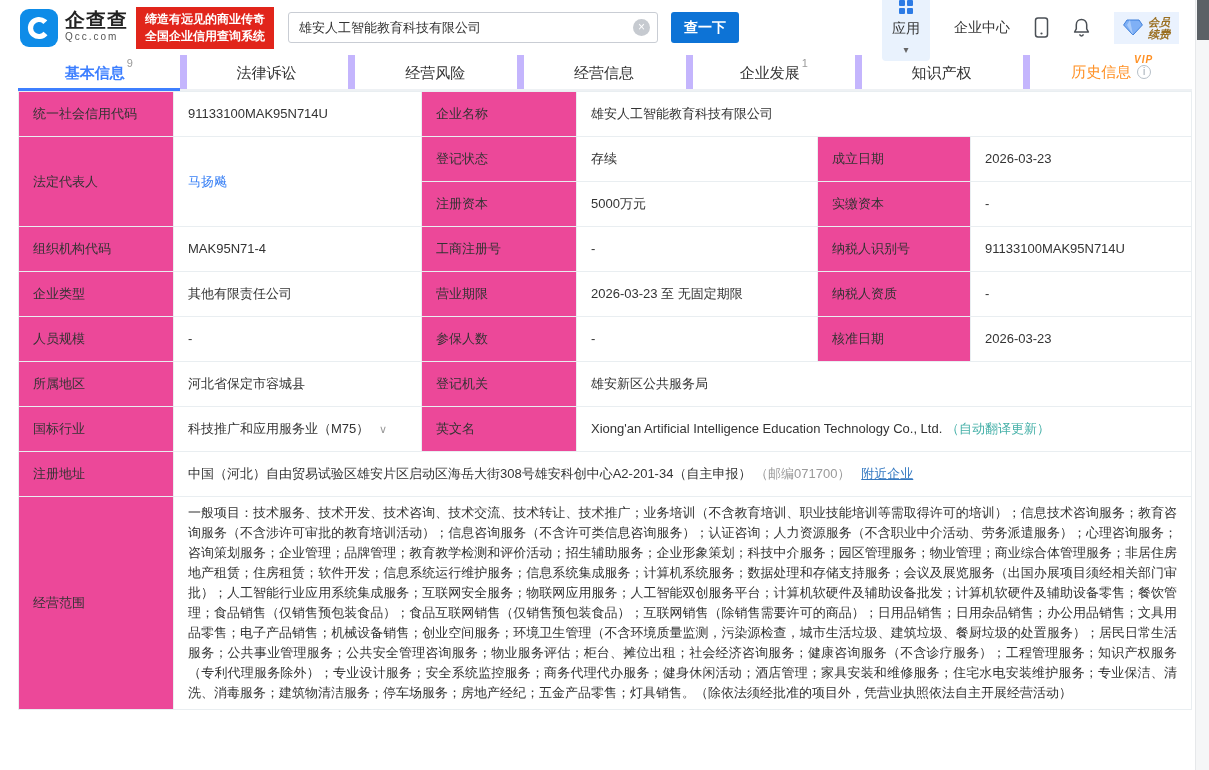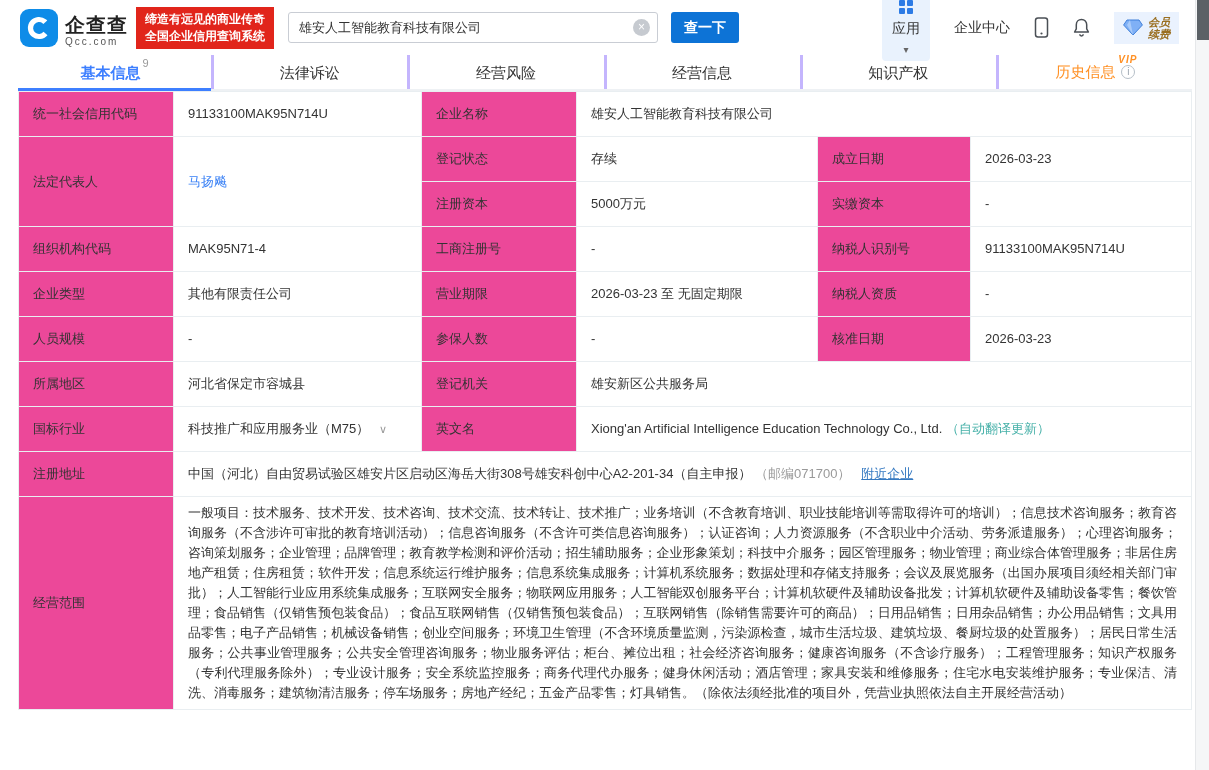--- a/index.html
+++ b/index.html
@@ -11,21 +11,21 @@
   .page { width:1209px; height:770px; position:relative; background:#fff; }
 
   
   .scrollbar { position:absolute; top:0; right:0; width:14px; height:770px;
     background:#f5f6f7; border-left:1px solid #e6e8ea; z-index:50; }
   .scrollbar .thumb { position:absolute; top:0; left:1px; width:12px; height:40px;
     background:#5b6166; }
 
   
   .header { height:55px; display:flex; align-items:center; padding:0 30px 0 8px; }
-  .logo { display:flex; align-items:flex-end; gap:7px; cursor:pointer;padding-left:12px; }
+  .logo { display:flex; align-items:flex-start; gap:7px; cursor:pointer;padding-left:12px; }
   .logo-mark { width:38px; height:38px; border-radius:9px; background:#0e8ce8;
     display:flex; align-items:center; justify-content:center; flex:0 0 auto; }
   .logo-txt { line-height:1.1; }
   .logo-cn { font-size:20px; font-weight:bold; color:#222; letter-spacing:1px; }
   .logo-en { font-size:10px; color:#555; letter-spacing:2px; }
   .banner { background:#e1251b; color:#fff; font-size:12px; line-height:17px;
     padding:4px 9px; margin-left:8px; font-weight:bold; white-space:nowrap; }
 
   .search-wrap { display:flex; align-items:center; margin-left:14px; }
   .search-box { position:relative; }
@@ -47,21 +47,21 @@
   .icon-btn { display:inline-flex; align-items:center; cursor:pointer; }
   .vip-chip { display:flex; align-items:center; gap:5px; background:#eaf2fe;
     border-radius:0; padding:4px 9px; cursor:pointer;font-style:italic; }
   .vip-txt { font-size:11px; line-height:12px; color:#9a6f21; font-weight:bold; }
 
   
   .tabs { margin:0 17px 0 18px; display:flex; height:36px;
     border-bottom:2px solid #eef1f4; }
   .tab { flex:1; display:flex; align-items:center; justify-content:center;
     font-size:15px; color:#333; cursor:pointer; position:relative;
-    border-right:3px solid #c4b5fd; }
+    border-right:7px solid #c4b5fd; }
   .tab:last-child { border-right:none; }
   .tab .tpos { position:relative; display:inline-block; }
   .tab-badge { font-size:11px; color:#999; font-weight:normal; margin-left:2px;
     position:relative; top:-5px; }
   .tab.active { color:#3d7fff; font-weight:bold; }
   .tab.active::after { content:""; position:absolute; left:0; right:0; bottom:-2px;
     height:3px; background:#3d7fff; }
   .tab-history { color:#ff9024; }
   .vip-flag { position:absolute; top:-9px; right:-22px; color:#ff9024; font-size:10px;
     font-style:italic; font-weight:bold; letter-spacing:1px; }
@@ -176,20 +176,25 @@
         <span>经营风险</span><sup class="tab-badge"></sup>
       </span>
     </div>
     <div class="tab">
       <span class="tpos">
         <span>经营信息</span><sup class="tab-badge"></sup>
       </span>
     </div>
     <div class="tab">
       <span class="tpos">
+        <span>企业发展</span><sup class="tab-badge">1</sup>
+      </span>
+    </div>
+    <div class="tab">
+      <span class="tpos">
         <span>知识产权</span><sup class="tab-badge"></sup>
       </span>
     </div>
     <div class="tab tab-history">
       <span class="tpos">
         <span class="vip-flag">VIP</span>
         <span>历史信息</span>
       </span>
       <span class="icircle">i</span>
     </div>

